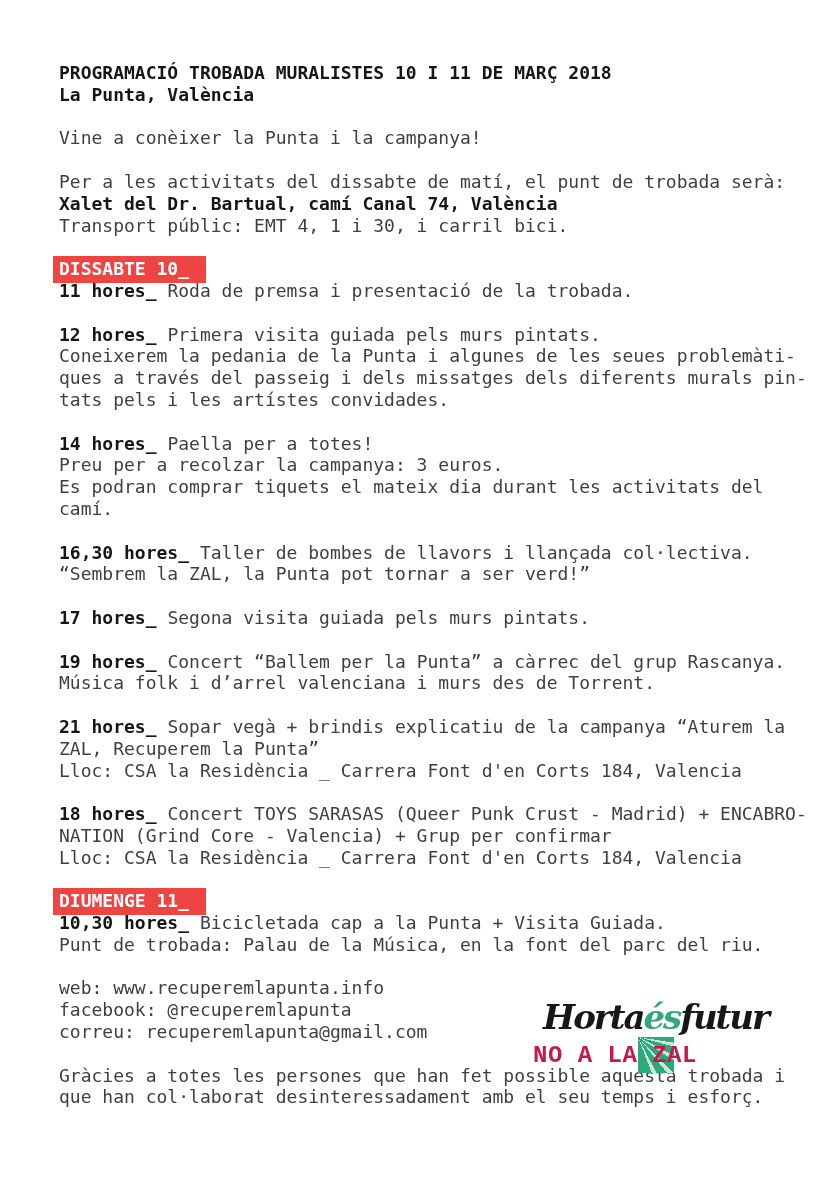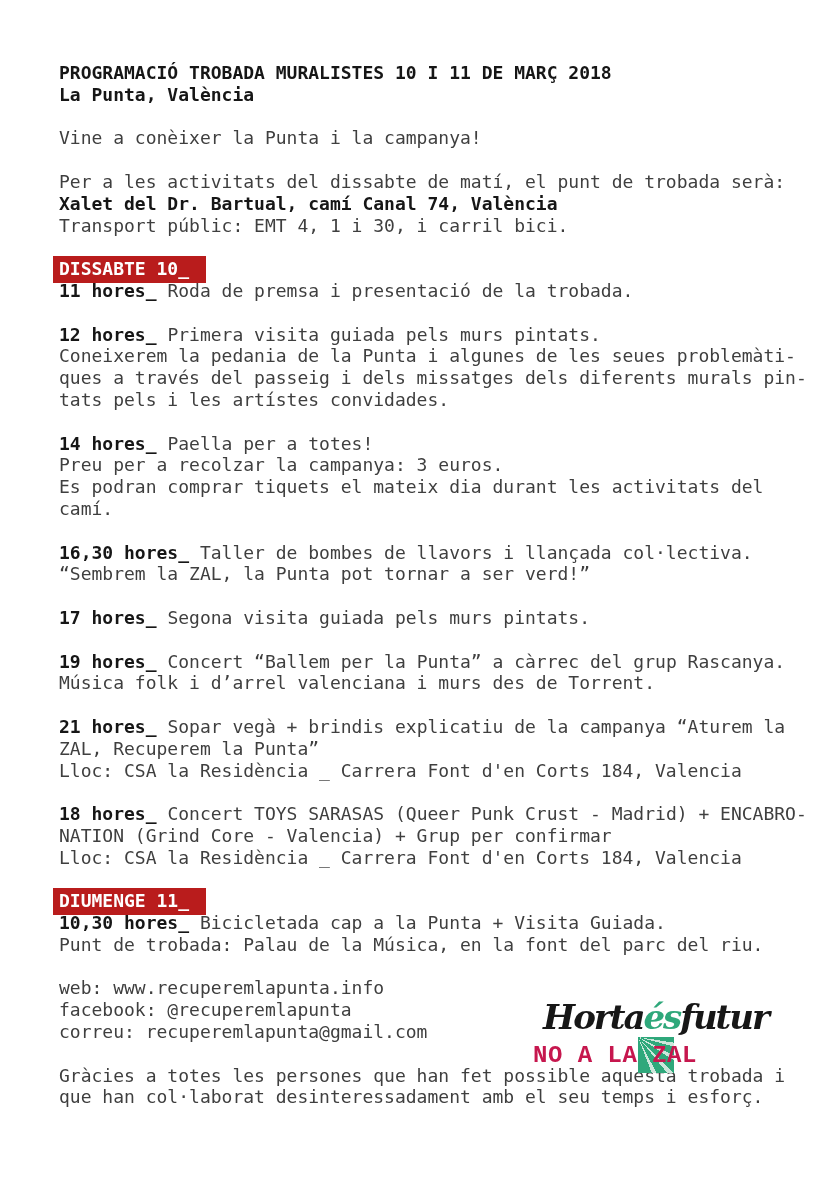--- a/index.html
+++ b/index.html
@@ -5,21 +5,21 @@
   html,body{margin:0;padding:0;background:#ffffff;}
   .page{position:relative;width:839px;height:1191px;background:#ffffff;overflow:hidden;
         font-family:"DejaVu Sans Mono","Liberation Mono",monospace;padding-left:9px;}
   .content{position:absolute;left:59px;top:62px;width:780px;font-size:18px;
            line-height:21.8px;color:#3f3f3f;}
   .line{height:21.8px;white-space:pre;}
   .para{margin:0 0 21.8px 0;}
   .b{font-weight:bold;color:#161616;}
   .bold-line{font-weight:bold;color:#161616;}
   .bar-line{height:21.8px;}
-  .bar{display:inline-block;background:#b91c1c;color:#ffffff;font-weight:bold;
+  .bar{display:inline-block;background:#ef4444;color:#ffffff;font-weight:bold;
        padding:2px 17px 3px 6px;margin-left:-6px;margin-top:-2px;vertical-align:top;
        line-height:21.8px;}
   .logo{position:absolute;left:533px;top:997px;width:245px;}
   .logo-row{display:flex;align-items:center;justify-content:space-between;height:42px;flex-direction:column;}
   .logo-script{font-family:"DejaVu Serif","Liberation Serif",serif;font-style:italic;
                font-weight:bold;font-size:34px;letter-spacing:-2px;color:#171717;
                line-height:40px;white-space:nowrap;}
   .logo-script .green{color:#2fa87b;}
   .logo-square{width:36px;height:36px;flex:0 0 36px;background:#2fa87b;
     background-image:conic-gradient(from 90deg at 0% 0%,

